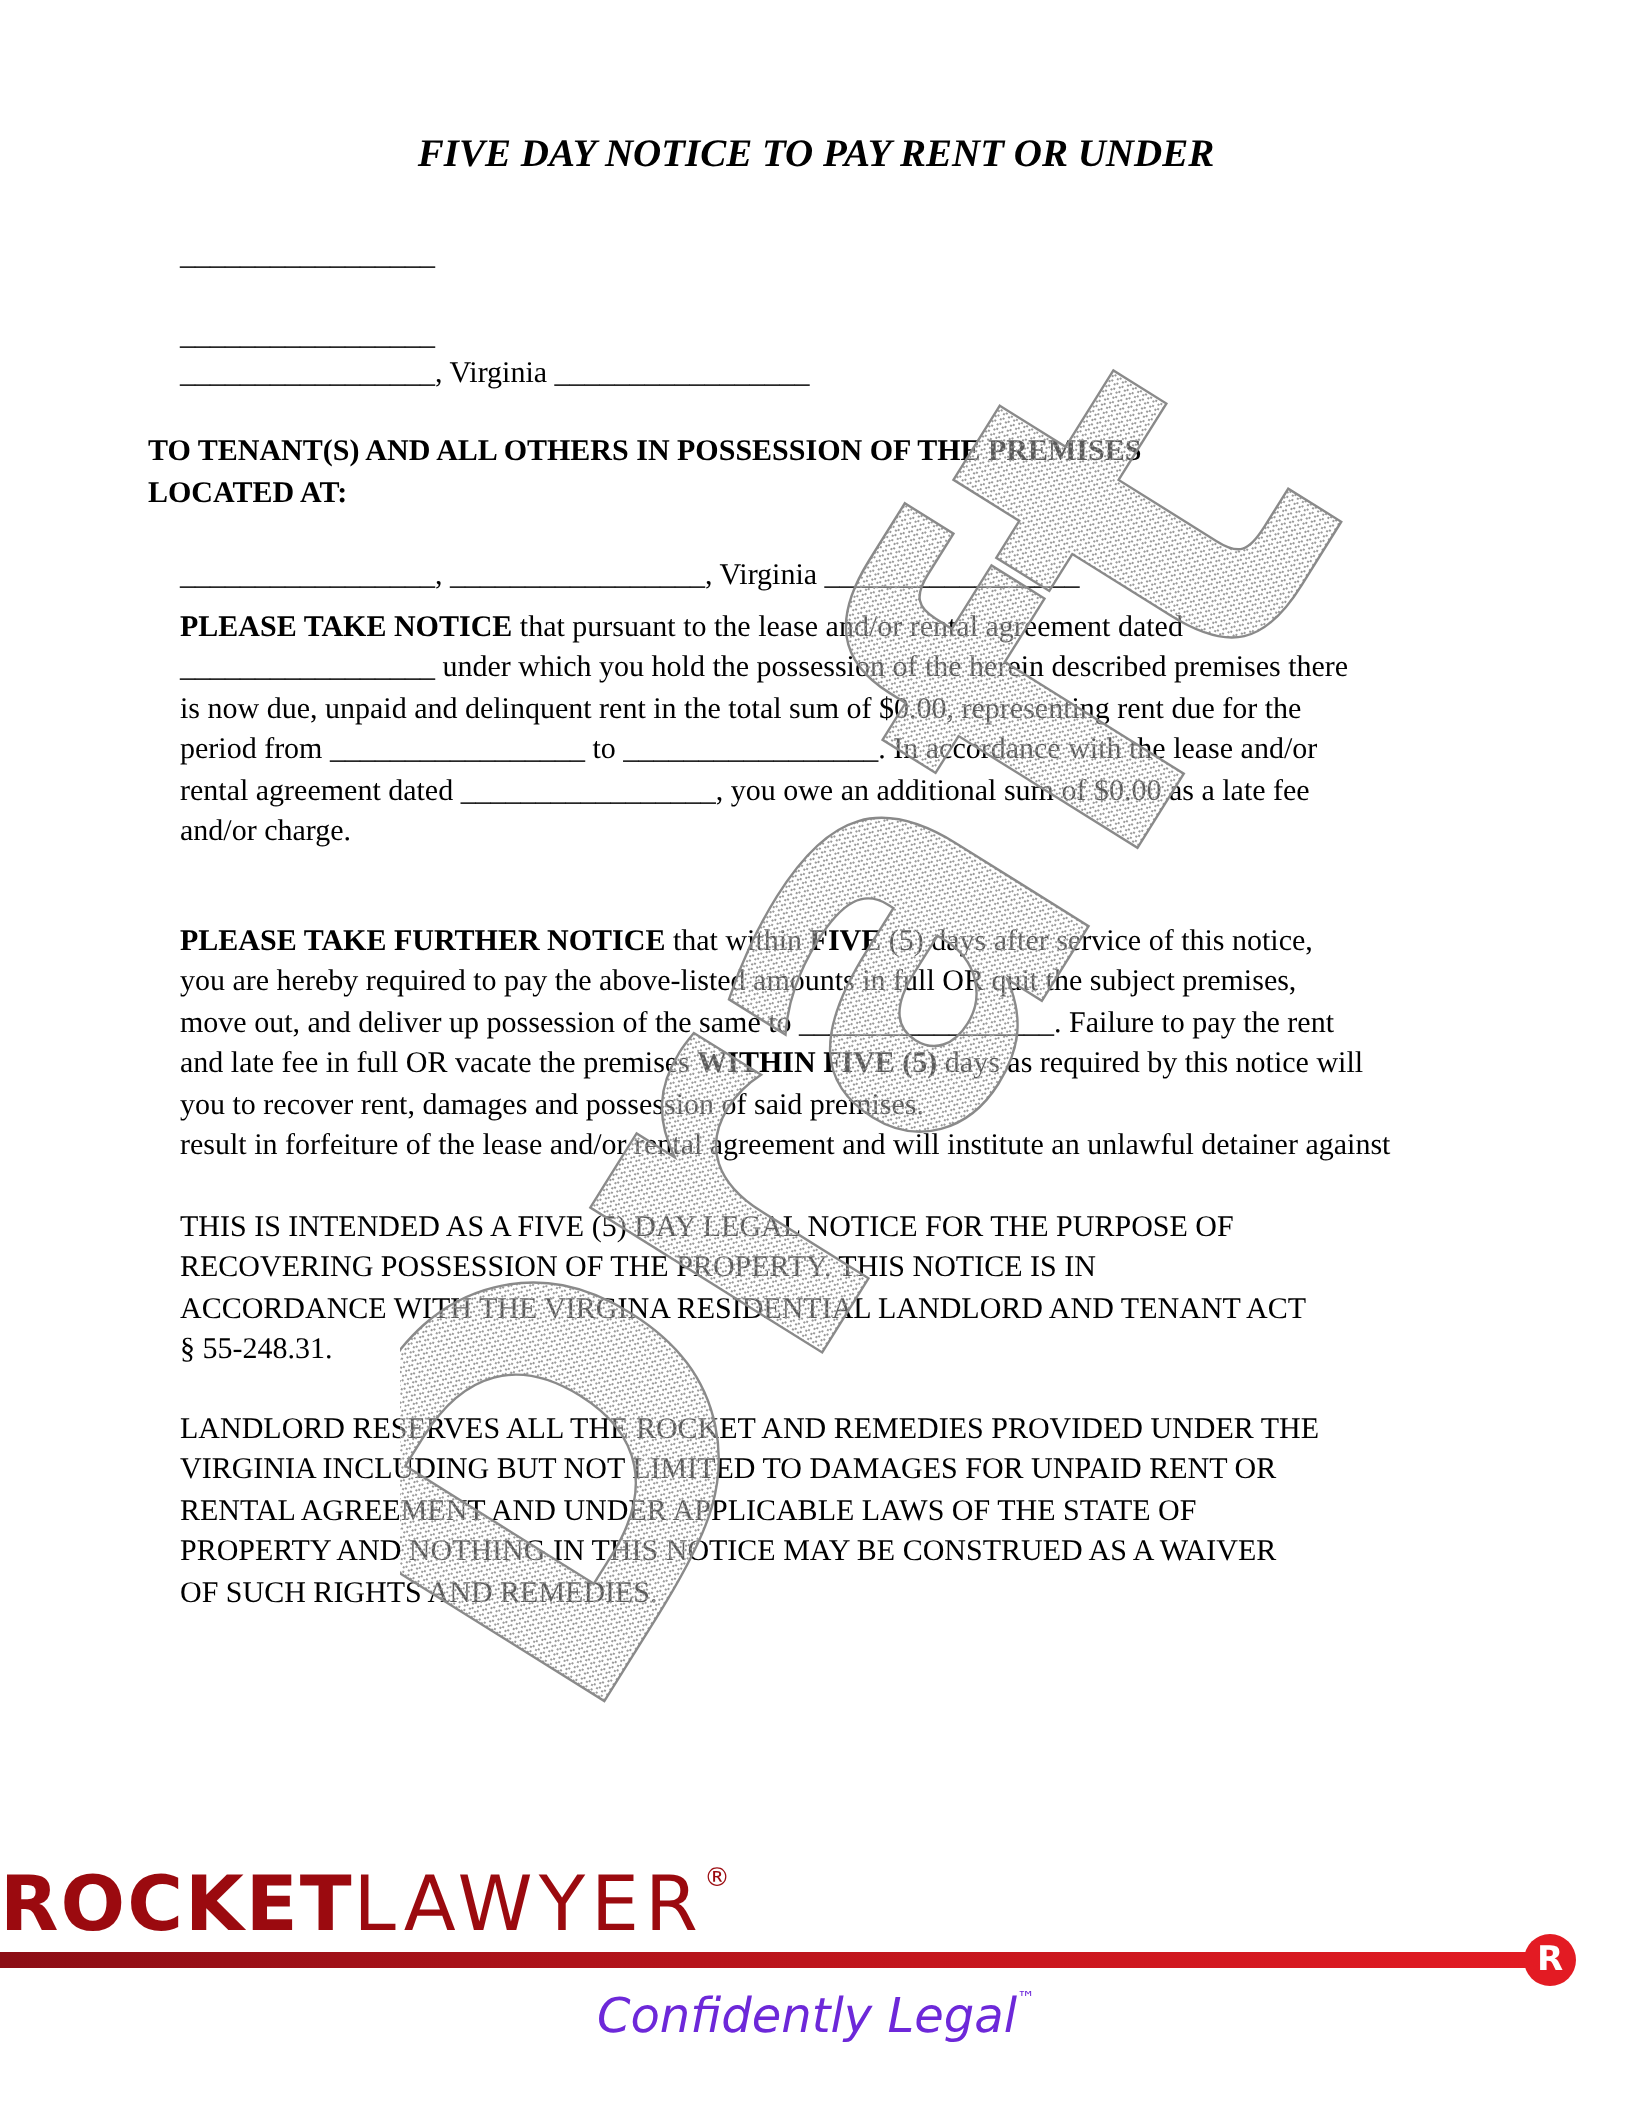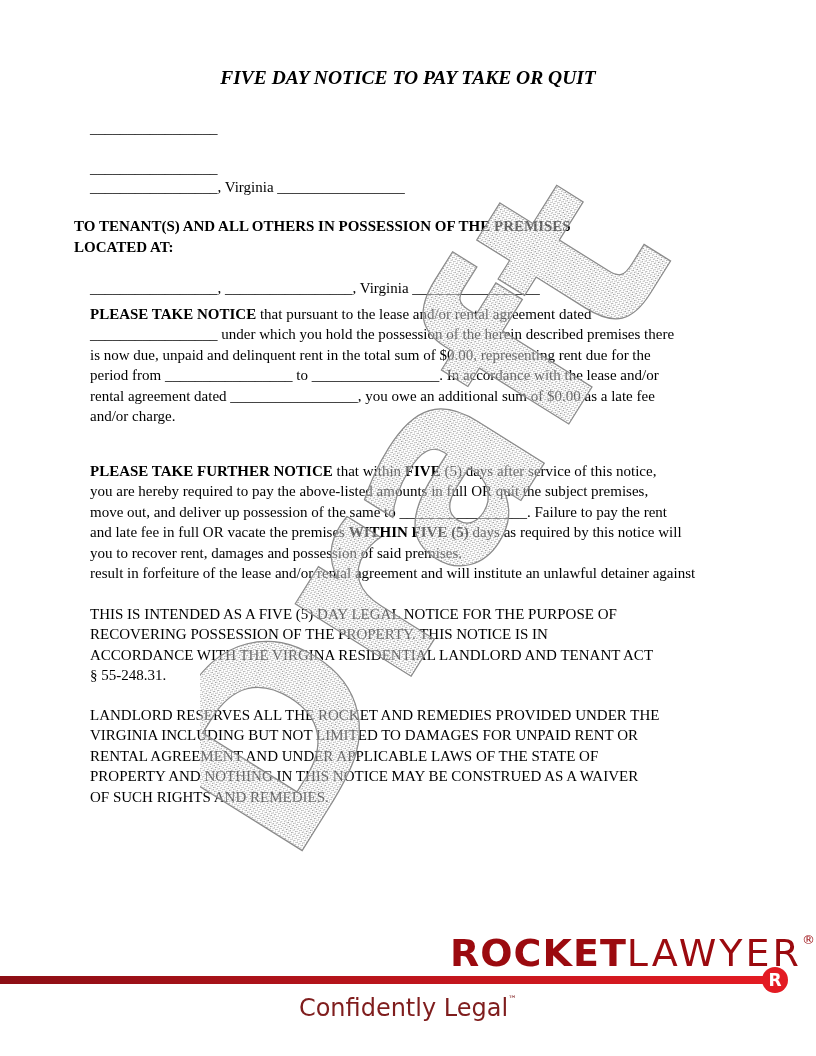--- a/index.html
+++ b/index.html
@@ -5,35 +5,35 @@
   html, body { margin: 0; padding: 0; background: #ffffff; }
   body { width: 816px; height: 1056px; position: relative; overflow: hidden; font-family: "Liberation Serif", serif; color: #000; }
   .page { position: absolute; left: 0; top: 0; width: 816px; height: 1056px; }
   .title { position: absolute; left: 0; width: 816px; top: 67px; text-align: center; font-weight: bold; font-style: italic; font-size: 19.5px; }
   .line { position: absolute; left: 90px; font-size: 15px; line-height: 20px; white-space: pre; }
   .heading { position: absolute; left: 74px; font-weight: bold; font-size: 15px; line-height: 20px; }
   .para { position: absolute; left: 90px; width: 640px; font-size: 15px; line-height: 20.4px; }
   .para p { margin: 0; white-space: nowrap; }
   .para b { font-weight: bold; }
   .watermark { position: absolute; left: 200px; top: 180px; width: 560px; height: 700px; pointer-events: none; }
-  .logo { position: absolute; left: 0; width: 816px; top: 915px; text-align: right; font-family: "DejaVu Sans", sans-serif; font-size: 38px; color: #9b0a0f; letter-spacing: 1px; line-height: 50px; }
+  .logo { position: absolute; left: 0; width: 816px; top: 915px; text-align: left; font-family: "DejaVu Sans", sans-serif; font-size: 38px; color: #9b0a0f; letter-spacing: 1px; line-height: 50px; }
   .logo .bold { font-weight: bold; }
   .logo .light { font-weight: normal; letter-spacing: 3px; }
   .logo sup { font-size: 13px; vertical-align: 22px; }
   .redbar { position: absolute; left: 0; top: 976px; width: 768px; height: 8px; background: linear-gradient(to right, #8c0e15, #c4161d 60%, #e31b23); }
   .rbadge { position: absolute; left: 762px; top: 967px; width: 26px; height: 26px; border-radius: 50%; background: #e31b23; color: #fff; font-family: "DejaVu Sans", sans-serif; font-weight: bold; font-size: 17px; text-align: center; line-height: 26px; }
-  .tagline { position: absolute; left: 0; width: 816px; top: 994px; text-align: center; font-family: "DejaVu Sans", sans-serif; font-size: 24px; color: #7f1d1d; font-weight: normal; }
+  .tagline { position: absolute; left: 0; width: 816px; top: 994px; text-align: center; font-family: "DejaVu Sans", sans-serif; font-size: 24px; color: #6d28d9; font-weight: normal; font-style: italic; }
   .tagline sup { font-size: 9px; vertical-align: 14px; }
 </style>
 </head>
 <body>
 
 <div class="page">
 
-  <div class="title">FIVE DAY NOTICE TO PAY TAKE OR QUIT</div>
+  <div class="title">FIVE DAY NOTICE TO PAY RENT OR UNDER</div>
 
   <div class="line" style="top:118px;">_________________</div>
   <div class="line" style="top:158px;">_________________</div>
   <div class="line" style="top:177px;">_________________, Virginia _________________</div>
 
   <div class="heading" style="top:216px;">TO TENANT(S) AND ALL OTHERS IN POSSESSION OF THE PREMISES</div>
   <div class="heading" style="top:237px;">LOCATED AT:</div>
 
   <div class="line" style="top:278px;">_________________, _________________, Virginia _________________</div>
 

